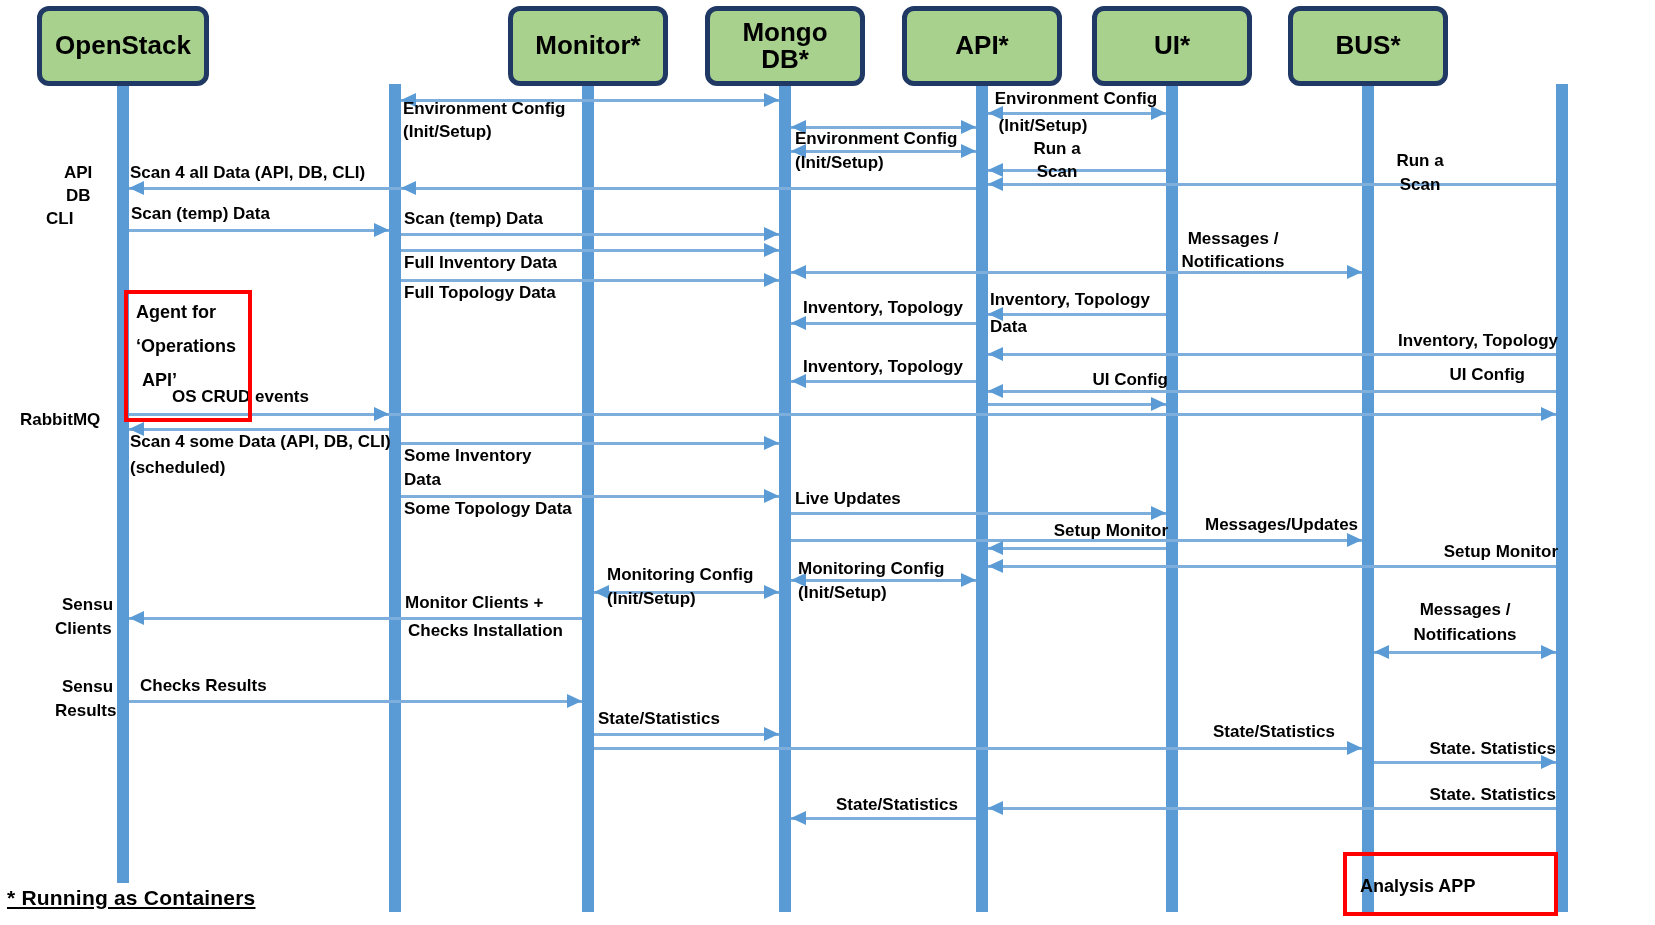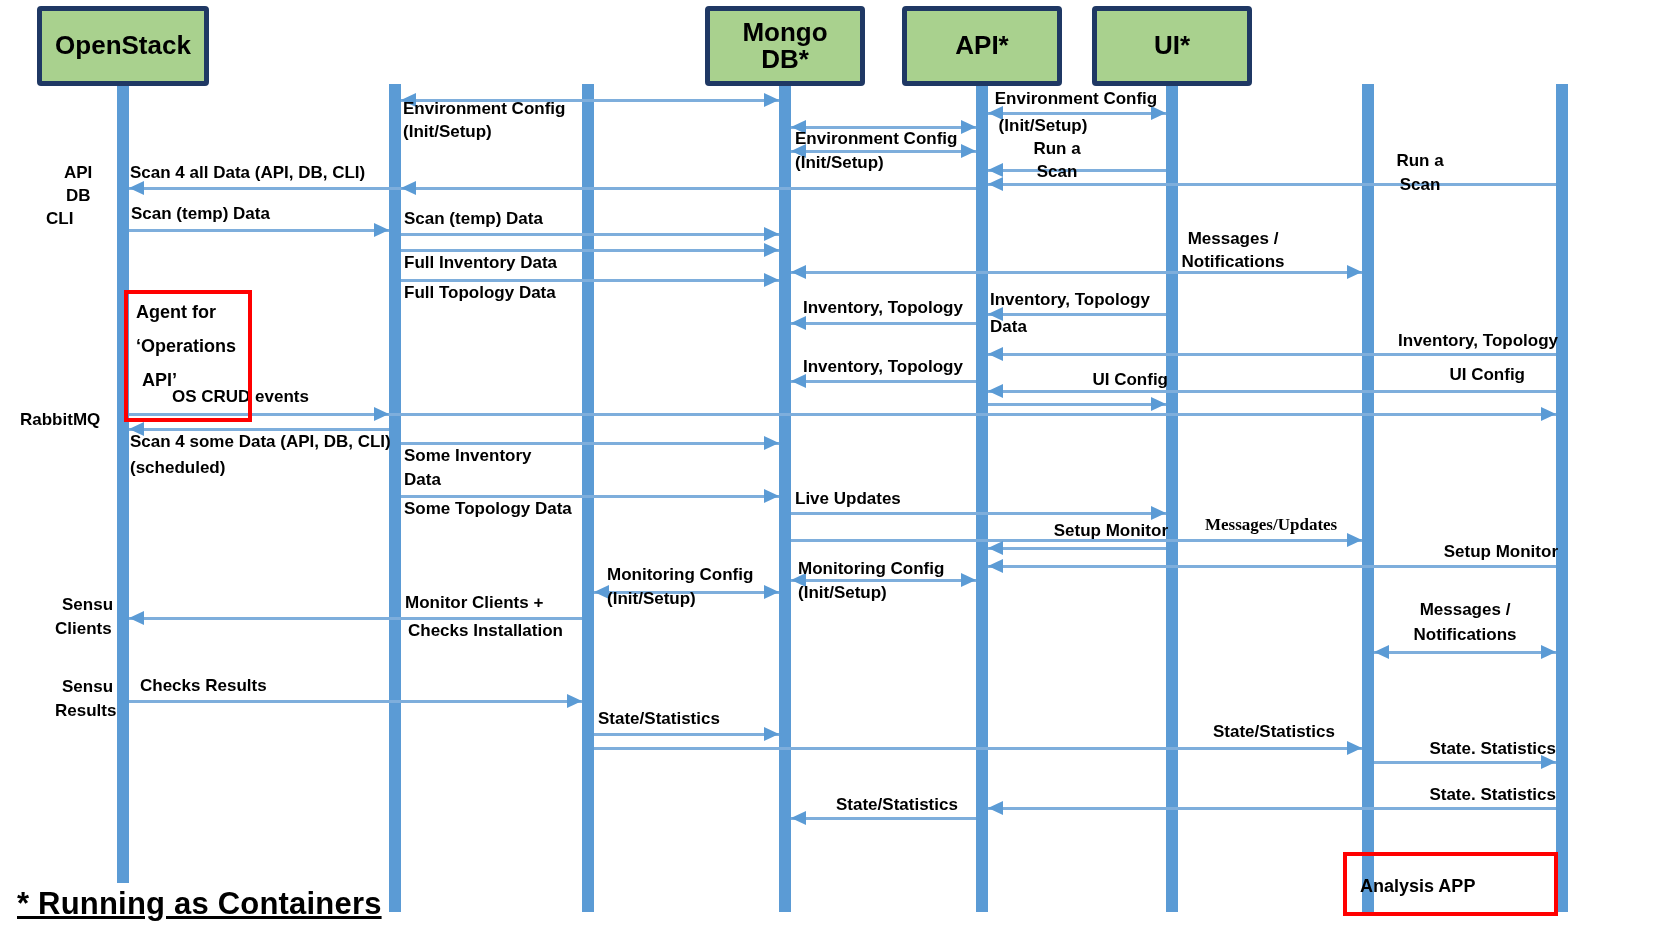--- a/index.html
+++ b/index.html
@@ -1,34 +1,34 @@
 <!DOCTYPE html>
 <html><head>
 <meta charset="utf-8">
 <style>
   html,body{margin:0;padding:0;background:#ffffff;}
   #stage{position:relative;width:1655px;height:925px;background:#ffffff;overflow:hidden;
          font-family:"Liberation Sans",sans-serif;}
   .actor-box{position:absolute;top:6px;height:80px;background:#A9D18E;border:5px solid #1F3864;
-         border-radius:4px;box-sizing:border-box;display:flex;flex-direction:column;
+         border-radius:12px;box-sizing:border-box;display:flex;flex-direction:column;
          align-items:center;justify-content:center;font-weight:bold;font-size:26px;color:#000;
          line-height:1.05;text-align:center;}
   .actor-box.alt-border{border-color:#5b7fad;border-width:4px;}
   .lifeline{position:absolute;width:12px;background:#5B9BD5;}
   .aline{position:absolute;height:3px;background:#7EAEDC;}
   .head{position:absolute;width:0;height:0;border-top:7px solid transparent;border-bottom:7px solid transparent;}
   .head.r{border-left:15px solid #5B9BD5;}
   .head.l{border-right:15px solid #5B9BD5;}
   .lbl{position:absolute;font-weight:bold;font-size:17px;color:#000;white-space:nowrap;line-height:1;}
   .lbl.center{transform:translateX(-50%);}
   .lbl.right{transform:translateX(-100%);}
   .side-lbl{position:absolute;font-weight:bold;font-size:17px;color:#000;white-space:nowrap;}
   .callout{position:absolute;border:4px solid #FF0000;background:transparent;box-sizing:border-box;}
   .callout-text{position:absolute;font-weight:bold;font-size:18px;color:#000;white-space:nowrap;}
-  #footnote{position:absolute;left:17px;top:886px;font-weight:bold;font-size:31px;color:#000;
+  #footnote{position:absolute;left:7px;top:886px;font-weight:bold;font-size:21px;color:#000;
          text-decoration:underline;letter-spacing:.2px;}
 </style>
 </head>
 <body>
 
 <div id="stage">
   <div id="footnote">* Running as Containers</div>
 <div class="lifeline" style="left: 117px; top: 84px; height: 799px;"></div>
     <div class="lifeline" style="left: 389px; top: 84px; height: 828px;"></div>
     <div class="lifeline" style="left: 582px; top: 84px; height: 828px;"></div>
@@ -116,21 +116,21 @@
     <div class="lbl left" style="left: 404px; top: 447px;">Some Inventory</div>
     <div class="lbl left" style="left: 404px; top: 471px;">Data</div>
     <div class="aline" style="left: 401px; top: 495px; width: 378px;"></div>
     <div class="head r" style="left: 764px; top: 489px;"></div>
     <div class="lbl left" style="left: 404px; top: 500px;">Some Topology Data</div>
     <div class="aline" style="left: 791px; top: 512px; width: 375px;"></div>
     <div class="head r" style="left: 1151px; top: 506px;"></div>
     <div class="lbl left" style="left: 795px; top: 490px;">Live Updates</div>
     <div class="aline" style="left: 791px; top: 539px; width: 571px;"></div>
     <div class="head r" style="left: 1347px; top: 533px;"></div>
-    <div class="lbl left" style="left: 1205px; top: 516px; font-family: Liberation Serif, serif;">Messages/Updates</div>
+    <div class="lbl left" style="left: 1205px; top: 516px;">Messages/Updates</div>
     <div class="aline" style="left: 988px; top: 547px; width: 178px;"></div>
     <div class="head l" style="left: 988px; top: 541px;"></div>
     <div class="lbl right" style="left: 1168px; top: 522px;">Setup Monitor</div>
     <div class="aline" style="left: 988px; top: 565px; width: 568px;"></div>
     <div class="head l" style="left: 988px; top: 559px;"></div>
     <div class="lbl right" style="left: 1558px; top: 543px;">Setup Monitor</div>
     <div class="aline" style="left: 791px; top: 579px; width: 185px;"></div>
     <div class="head l" style="left: 791px; top: 573px;"></div>
     <div class="head r" style="left: 961px; top: 573px;"></div>
     <div class="lbl left" style="left: 798px; top: 560px;">Monitoring Config</div>
@@ -163,29 +163,35 @@
     <div class="lbl right" style="left: 1556px; top: 740px;">State. Statistics</div>
     <div class="aline" style="left: 988px; top: 807px; width: 568px;"></div>
     <div class="head l" style="left: 988px; top: 801px;"></div>
     <div class="lbl right" style="left: 1556px; top: 786px;">State. Statistics</div>
     <div class="aline" style="left: 791px; top: 817px; width: 185px;"></div>
     <div class="head l" style="left: 791px; top: 811px;"></div>
     <div class="lbl left" style="left: 836px; top: 796px;">State/Statistics</div>
     <div class="actor-box" style="left: 37px; width: 172px;">
       <span>OpenStack</span>
     </div>
+    <div class="actor-box" style="left: 508px; width: 160px;">
+      <span>Monitor*</span>
+    </div>
     <div class="actor-box" style="left: 705px; width: 160px;">
       <span>Mongo</span>
       <span>DB*</span>
     </div>
     <div class="actor-box" style="left: 1092px; width: 160px;">
       <span>UI*</span>
     </div>
     <div class="actor-box" style="left: 902px; width: 160px;">
       <span>API*</span>
+    </div>
+    <div class="actor-box" style="left: 1288px; width: 160px;">
+      <span>BUS*</span>
     </div>
     <div class="side-lbl" style="left: 64px; top: 163px;">API</div>
     <div class="side-lbl" style="left: 66px; top: 186px;">DB</div>
     <div class="side-lbl" style="left: 46px; top: 209px;">CLI</div>
     <div class="side-lbl" style="left: 20px; top: 410px;">RabbitMQ</div>
     <div class="side-lbl" style="left: 62px; top: 595px;">Sensu</div>
     <div class="side-lbl" style="left: 55px; top: 619px;">Clients</div>
     <div class="side-lbl" style="left: 62px; top: 677px;">Sensu</div>
     <div class="side-lbl" style="left: 55px; top: 701px;">Results</div>
     <div class="callout" style="left: 124px; top: 290px; width: 128px; height: 132px;"></div>

